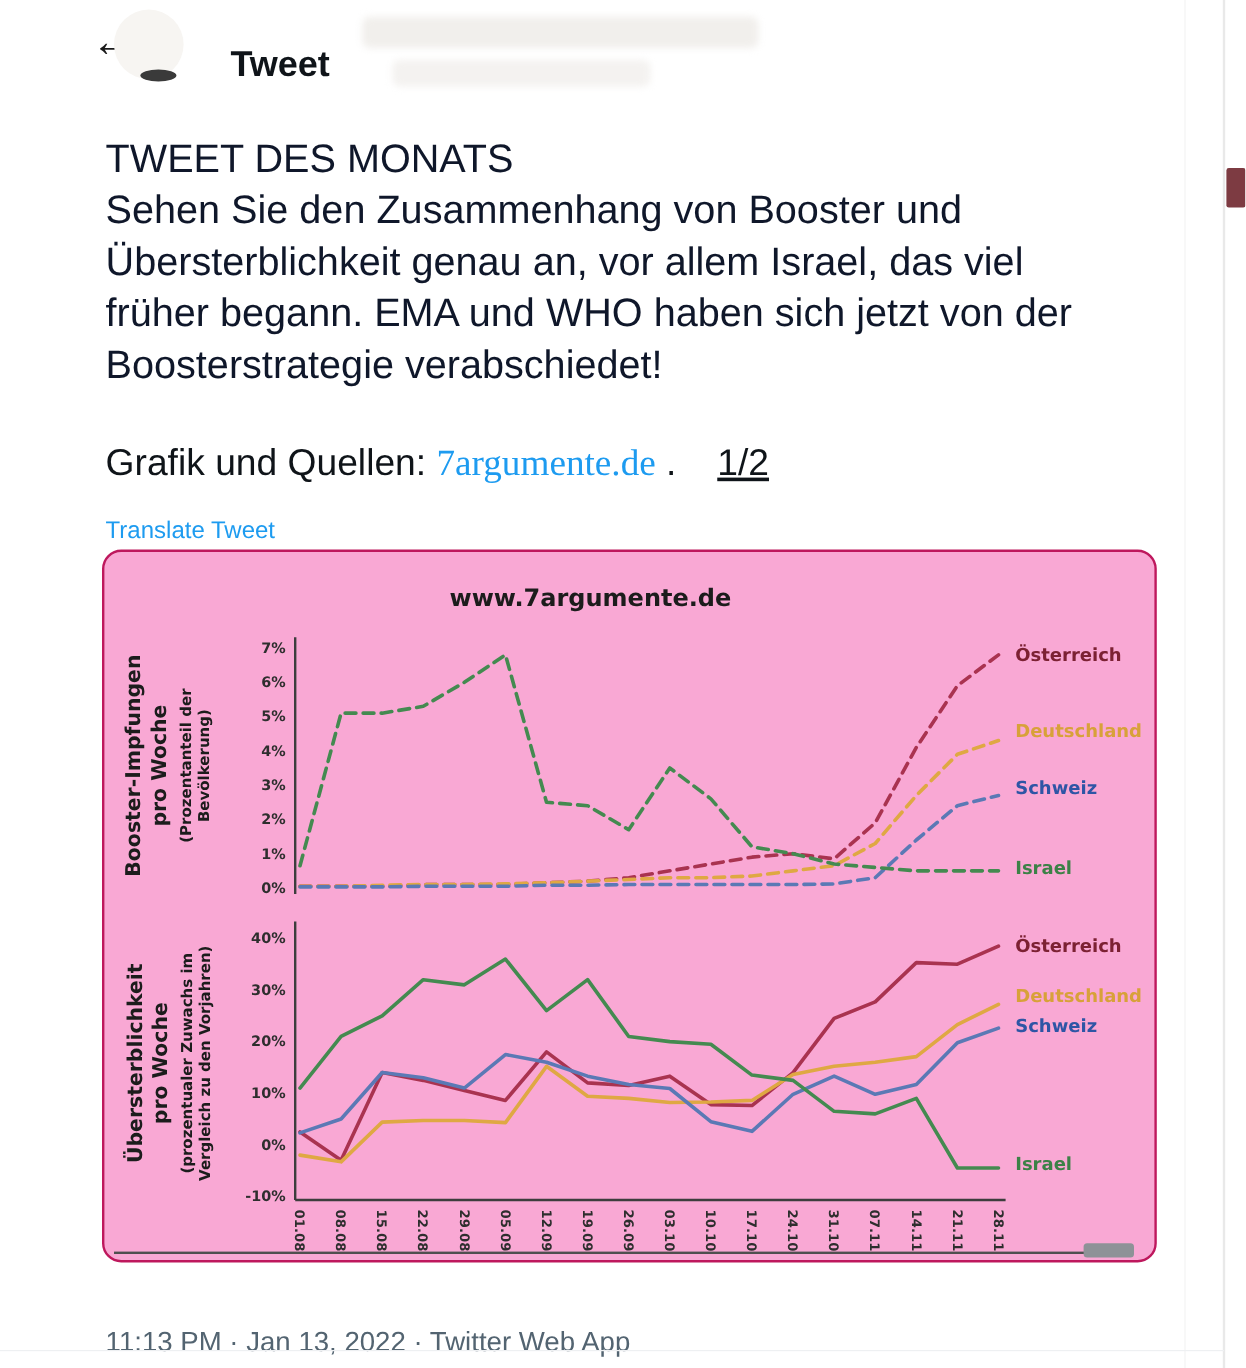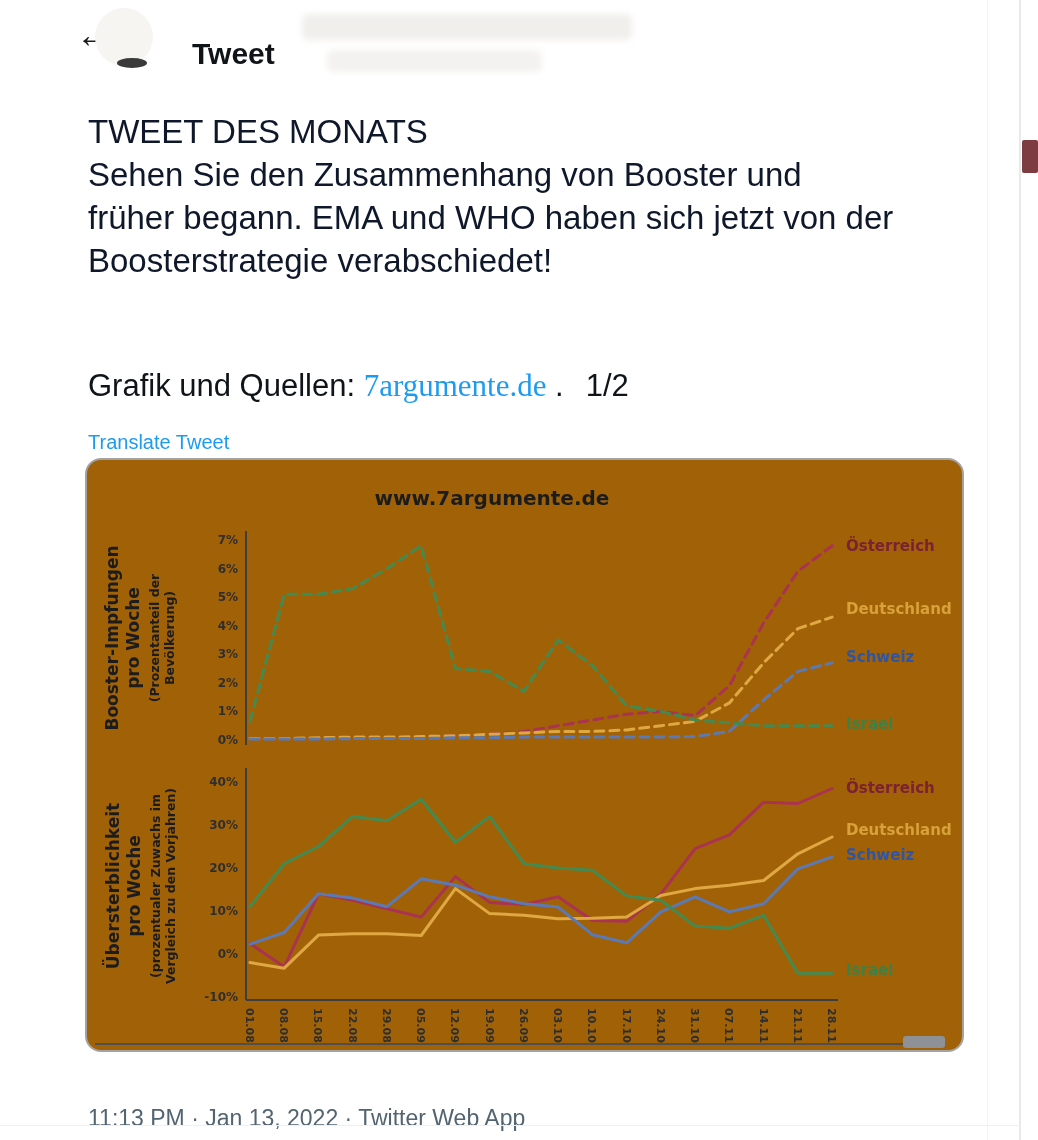--- a/index.html
+++ b/index.html
@@ -10,25 +10,25 @@
   .avatar{position:absolute;left:95px;top:8px;width:58px;height:58px;border-radius:50%;background:#f7f5f2;}
   .avatar-arc{position:absolute;left:22px;top:50px;width:30px;height:10px;background:#3a3a3a;border-radius:50%;}
   .page-title{position:absolute;left:175px;top:20px;font-size:30px;font-weight:bold;margin:17px;color:#0f1419;}
   .ghost{position:absolute;border-radius:6px;filter:blur(3px);}
   .g1{left:302px;top:14px;width:330px;height:26px;background:#f1efec;}
   .g2{left:327px;top:50px;width:215px;height:22px;background:#f4f2f0;}
   
   .tweet-text{position:absolute;left:88px;top:110px;font-size:33px;line-height:43px;color:#0f172a;white-space:nowrap;}
   .grafik-line{position:absolute;left:88px;top:368px;font-size:31px;color:#0f1419;white-space:nowrap;}
   .grafik-line a{color:#1d9bf0;text-decoration:none;cursor:pointer;font-family:Liberation Serif, serif;}
-  .page-ind{display:inline-block;margin-left:22px;}
+  .page-ind{display:inline-block;margin-left:34px;text-decoration:underline;}
   .translate{position:absolute;left:88px;top:431px;font-size:20px;color:#1d9bf0;cursor:pointer;}
   
-  .card{position:absolute;left:85px;top:458px;width:875px;height:590px;background:#a16207;
-        border:2px solid #a3a3a3;border-radius:16px;}
+  .card{position:absolute;left:85px;top:458px;width:875px;height:590px;background:#f9a8d4;
+        border:2px solid #be185d;border-radius:16px;}
   .chart-title{position:absolute;left:405px;top:26px;transform:translateX(-50%);
         font-family:"DejaVu Sans",sans-serif;font-size:20px;font-weight:bold;color:#1c1c1c;white-space:nowrap;}
   .svg-mount{position:absolute;}
   .mount-top{left:10px;top:57px;}
   .mount-bottom{left:10px;top:300px;}
   .ylab{position:absolute;transform:rotate(-90deg);text-align:center;
         font-family:"DejaVu Sans",sans-serif;color:#1c1c1c;}
   .ylab-top{left:-65px;top:133px;width:250px;height:90px;}
   .ylab-bottom{left:-67px;top:379px;width:260px;height:94px;}
   .ylab-main{font-size:17px;font-weight:bold;line-height:21px;}
@@ -57,20 +57,21 @@
       <div class="avatar-arc"></div>
     </div>
     <h1 class="page-title">Tweet</h1>
     <div class="ghost g1"></div>
     <div class="ghost g2"></div>
   </div>
 
   <div class="tweet-text">
     <div>TWEET DES MONATS</div>
     <div>Sehen Sie den Zusammenhang von Booster und</div>
+    <div>Übersterblichkeit genau an, vor allem Israel, das viel</div>
     <div>früher begann. EMA und WHO haben sich jetzt von der</div>
     <div>Boosterstrategie verabschiedet!</div>
   </div>
 
   <div class="grafik-line">
     <span>Grafik und Quellen: </span><a>7argumente.de</a><span> .</span><span class="page-ind">1/2</span>
   </div>
 
   <div class="translate">Translate Tweet</div>
 

